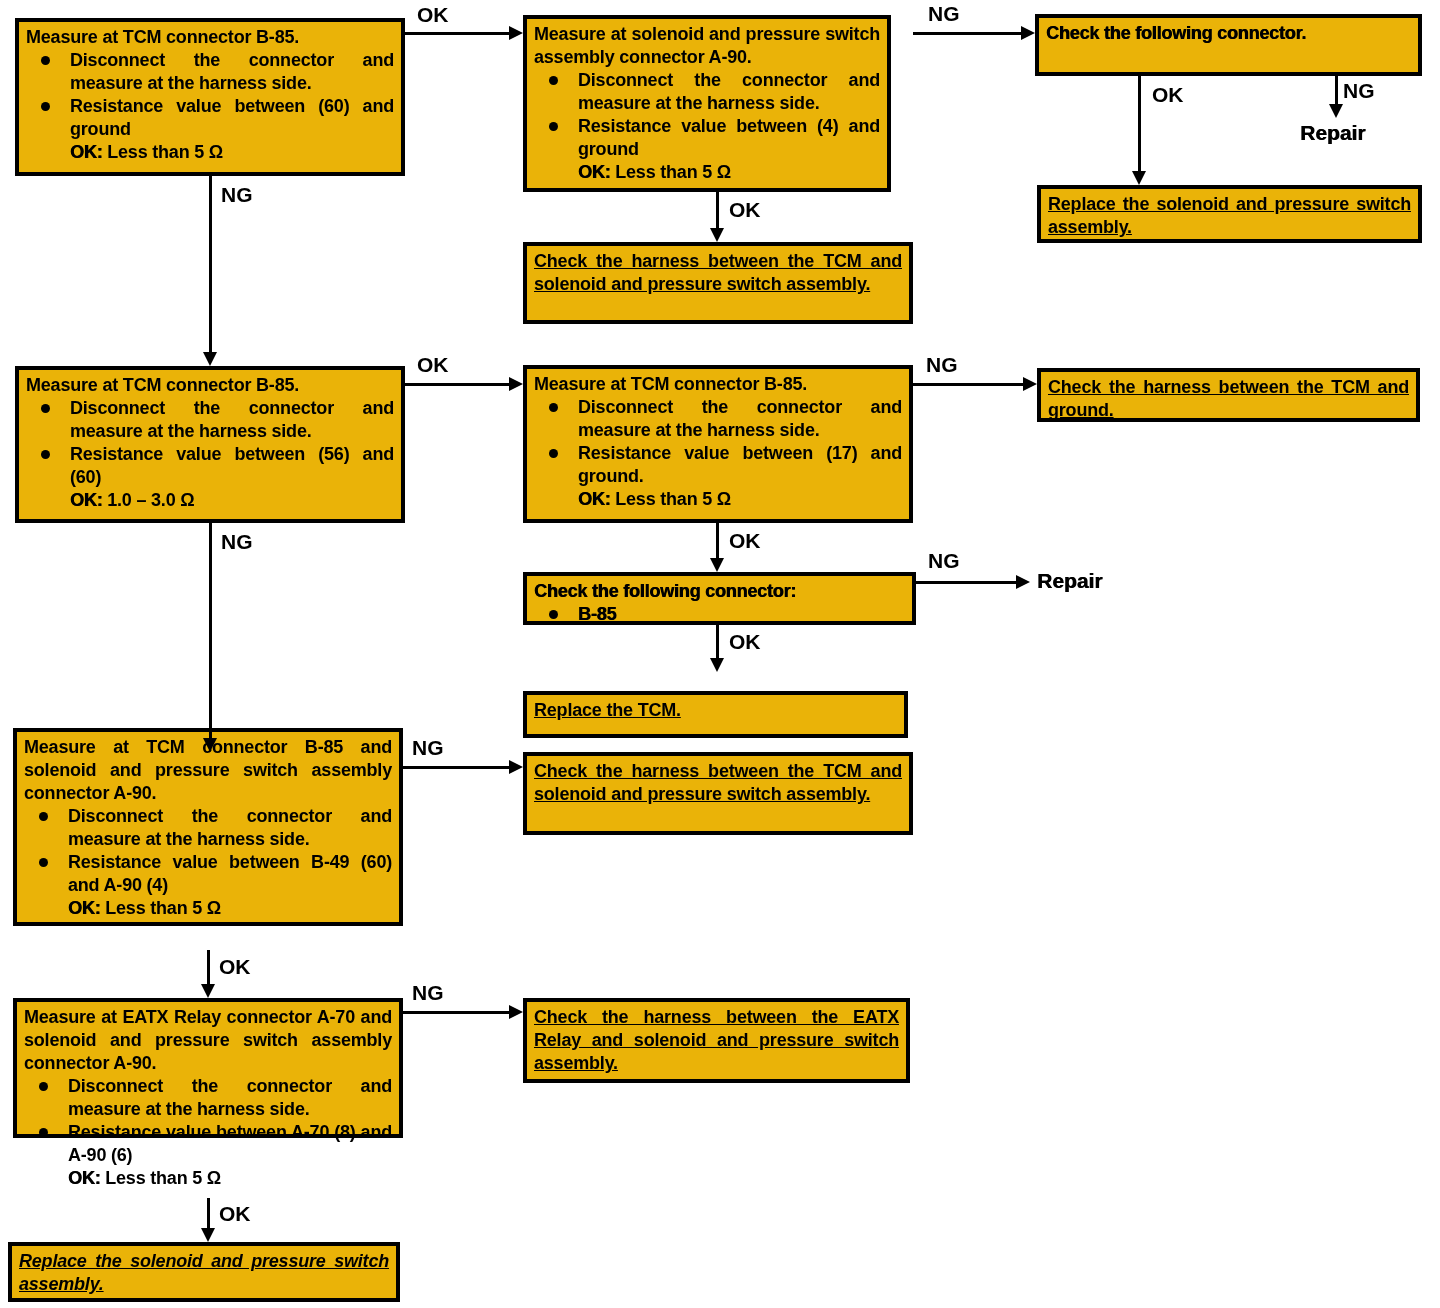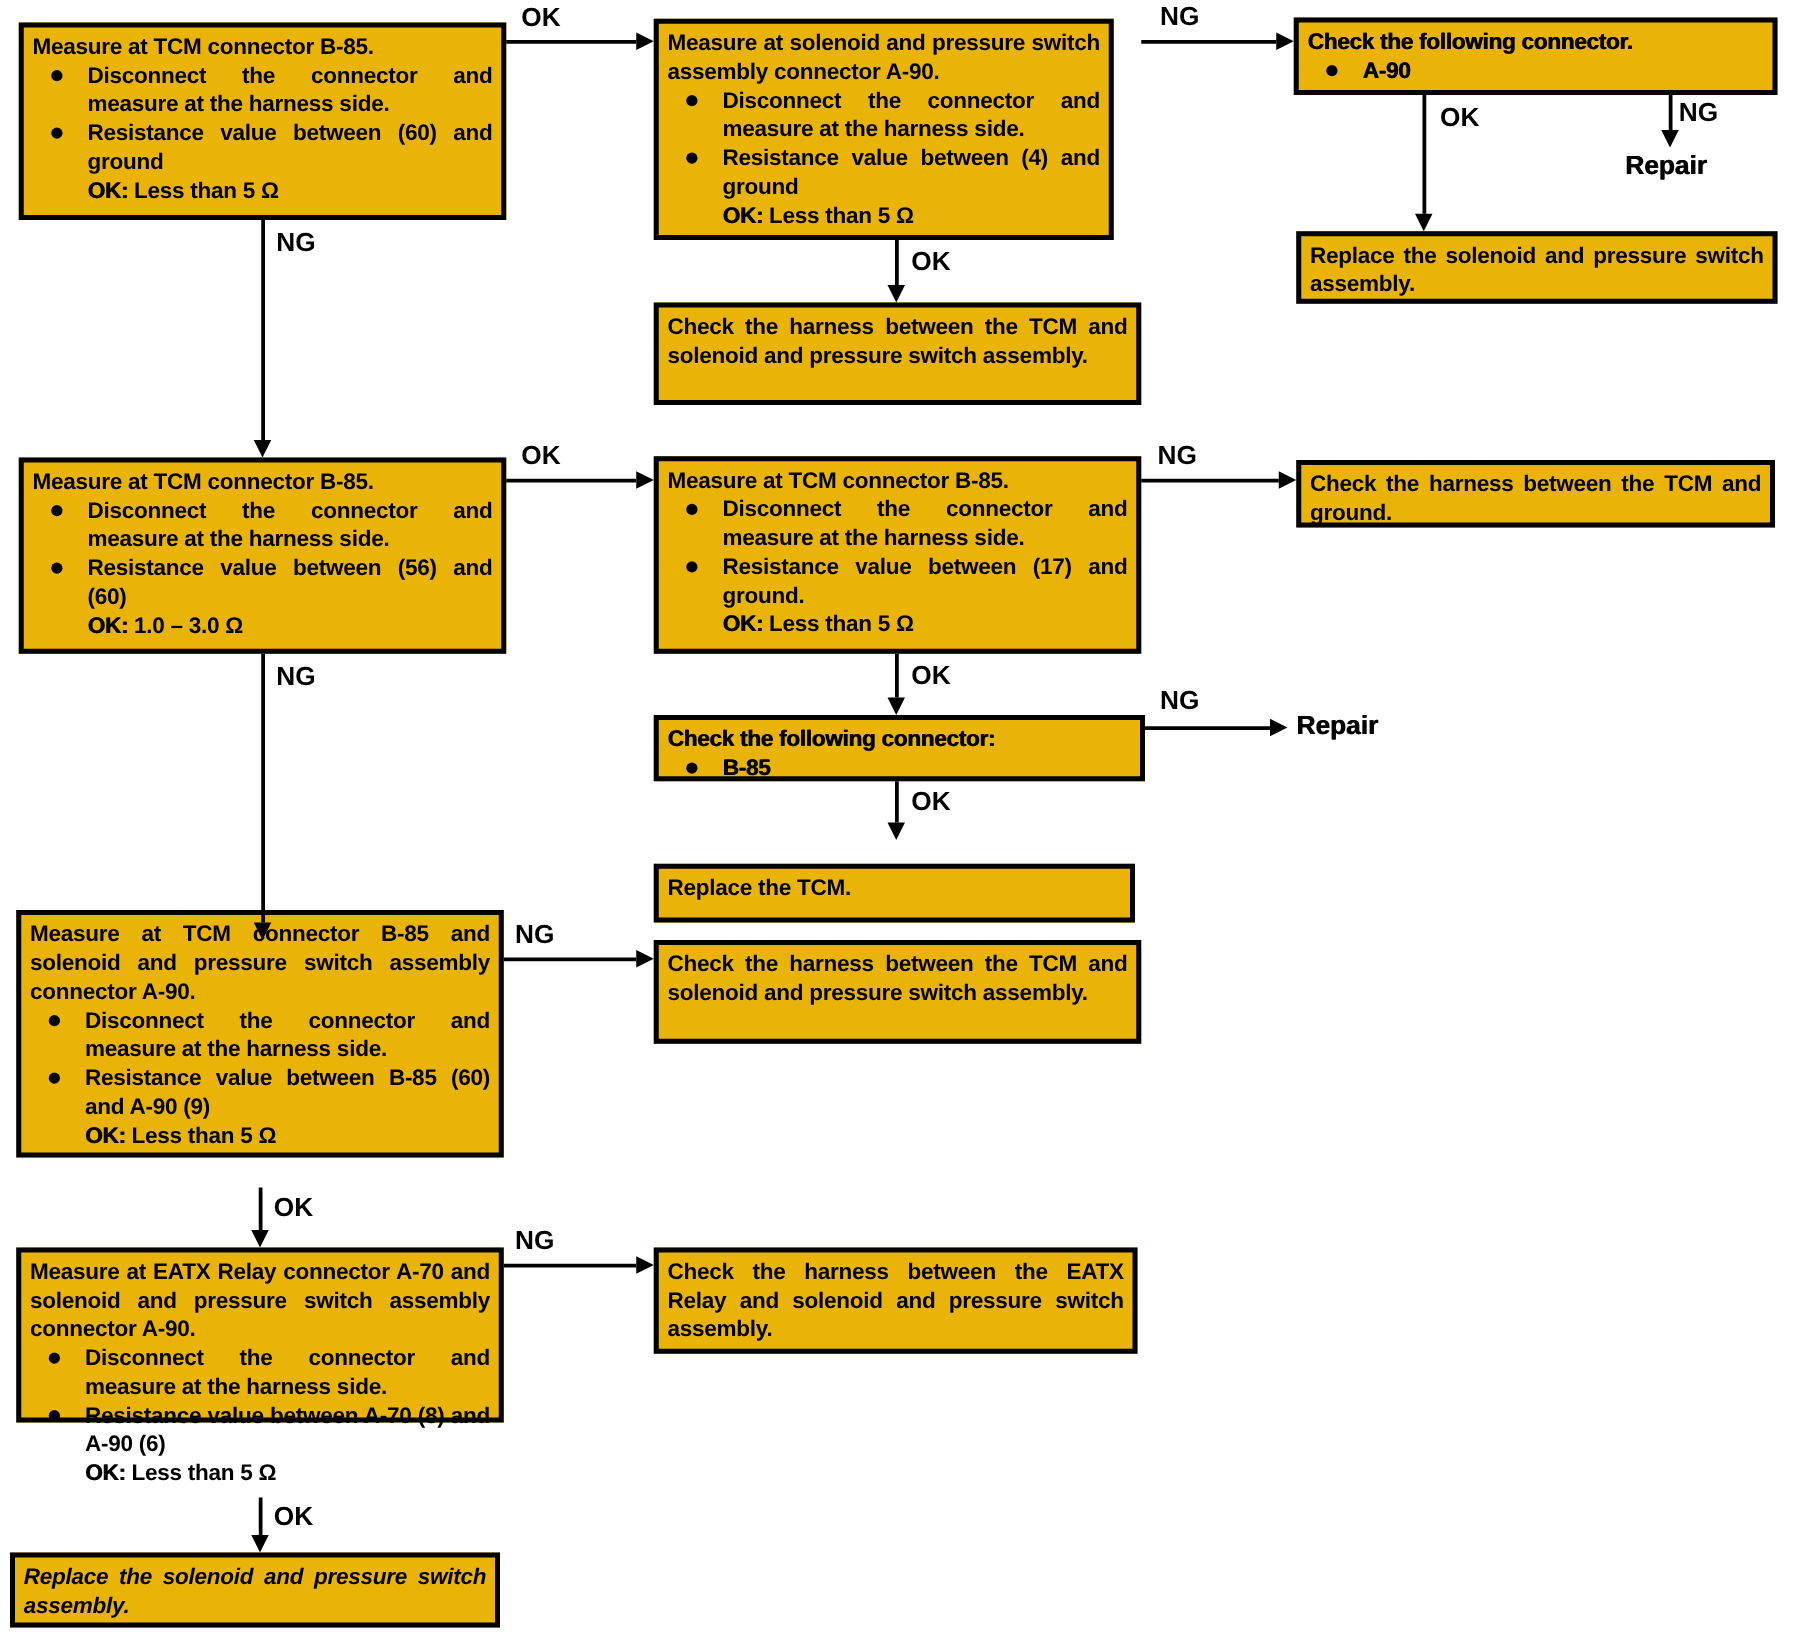--- a/index.html
+++ b/index.html
@@ -5,21 +5,21 @@
   html,body{margin:0;padding:0;background:#fff;}
   #canvas{
     position:relative;width:1440px;height:1308px;background:#fff;
     font-family:"Liberation Sans",sans-serif;color:#000;
   }
   .box{
     position:absolute;border:4px solid #000;background:#eab308;box-sizing:border-box;
     padding:4px 7px;font-size:18px;line-height:23px;font-weight:700;letter-spacing:-0.2px;
   }
   .title{text-align:justify;}
-  .plain{text-align:justify;}
+  .plain{text-align:justify;text-decoration:underline;}
   .bullet{position:relative;padding-left:44px;text-align:justify;}
   .dot{position:absolute;left:15px;top:7px;width:9px;height:9px;border-radius:50%;background:#000;}
   .okline{display:block;}
   .xb{text-shadow:0.6px 0 0 #000;}
   .italic{font-style:italic;}
   .lbl{position:absolute;font-size:21px;font-weight:700;line-height:22px;}
   .hline{position:absolute;height:3px;background:#000;}
   .vline{position:absolute;width:3px;background:#000;}
   .ah-r{position:absolute;width:0;height:0;border-top:7px solid transparent;border-bottom:7px solid transparent;border-left:14px solid #000;}
   .ah-d{position:absolute;width:0;height:0;border-left:7px solid transparent;border-right:7px solid transparent;border-top:14px solid #000;}
@@ -50,24 +50,20 @@
     </div>
     <div class="bullet">
       <span class="dot"></span>
       <span>Resistance value between (4) and ground</span>
       <span class="okline"><span class="xb">OK:</span> <span>Less than 5 Ω</span></span>
     </div>
   </div>
 
   <div class="box" style="left:1035px;top:14px;width:387px;height:62px">
     <div class="title xb">Check the following connector.</div>
-    <div class="bullet">
-      <span class="dot"></span>
-      <span class="xb">A-90</span>
-    </div>
   </div>
 
   <div class="lbl xb" style="left:1300px;top:122px">Repair</div>
 
   <div class="box" style="left:1037px;top:185px;width:385px;height:58px">
     <div class="plain">Replace the solenoid and pressure switch assembly.</div>
   </div>
 
   <div class="box" style="left:523px;top:242px;width:390px;height:82px">
     <div class="plain">Check the harness between the TCM and solenoid and pressure switch assembly.</div>
@@ -118,21 +114,21 @@
   </div>
 
   <div class="box" style="left:13px;top:728px;width:390px;height:198px">
     <div class="title">Measure at TCM connector B-85 and solenoid and pressure switch assembly connector A-90.</div>
     <div class="bullet">
       <span class="dot"></span>
       <span>Disconnect the connector and measure at the harness side.</span>
     </div>
     <div class="bullet">
       <span class="dot"></span>
-      <span>Resistance value between B-85 (60) and A-90 (9)</span>
+      <span>Resistance value between B-49 (60) and A-90 (4)</span>
       <span class="okline"><span class="xb">OK:</span> <span>Less than 5 Ω</span></span>
     </div>
   </div>
 
   <div class="box" style="left:523px;top:752px;width:390px;height:83px">
     <div class="plain">Check the harness between the TCM and solenoid and pressure switch assembly.</div>
   </div>
 
   <div class="box" style="left:13px;top:998px;width:390px;height:140px">
     <div class="title">Measure at EATX Relay connector A-70 and solenoid and pressure switch assembly connector A-90.</div>

